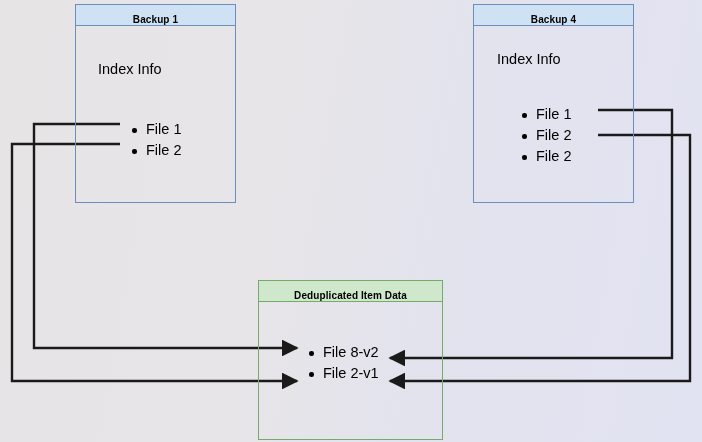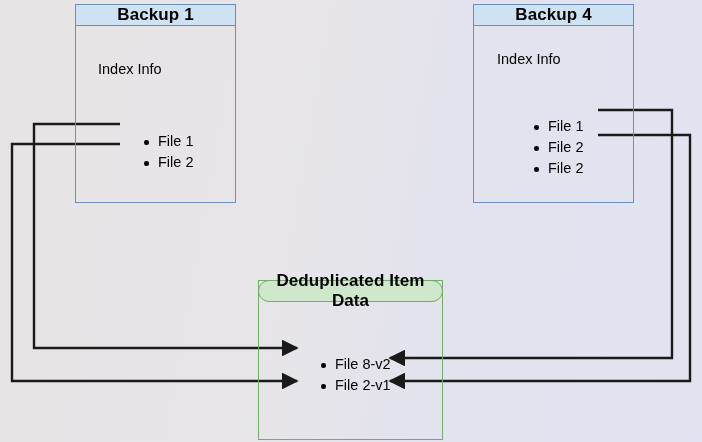--- a/index.html
+++ b/index.html
@@ -30,42 +30,41 @@
   }
   .box.green {
     border-color: #72ab6a;
   }
   .box-header {
     position: absolute;
     box-sizing: border-box;
     border: 1.6px solid #6c8ebf;
     background: #cfe2f3;
     color: #000000;
-    font-size: 17px;
+    font-size: 10px;
     font-weight: bold;
     letter-spacing: 0.1px;
     display: flex;
-    align-items: center;
+    align-items: flex-end;
     justify-content: center;
     text-align: center;
   }
   .box-header.green {
     border-color: #72ab6a;
     background: #cfe8cb;
-    border-radius: 11px;
   }
   .label-index {
     position: absolute;
     font-size: 14.5px;
     color: #000000;
     white-space: nowrap;
   }
   .bullets {
     position: absolute;
-    margin: 16px;
+    margin: 4px;
     padding: 0;
     list-style: none;
     text-align: right;
   }
   .bullets li {
     position: relative;
     font-size: 14.5px;
     line-height: 21px;
     color: #000000;
     padding-left: 16px;

